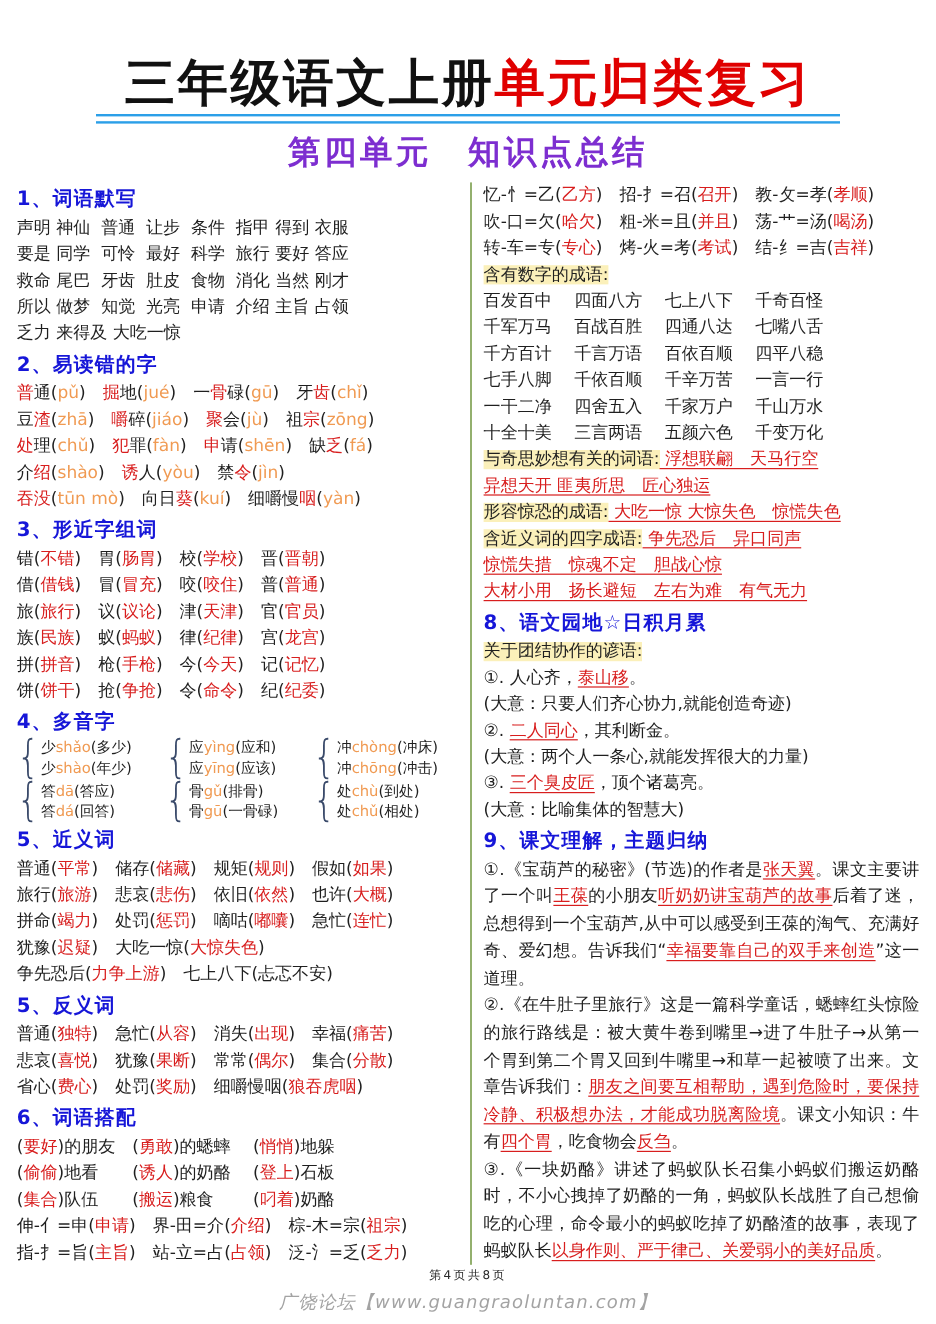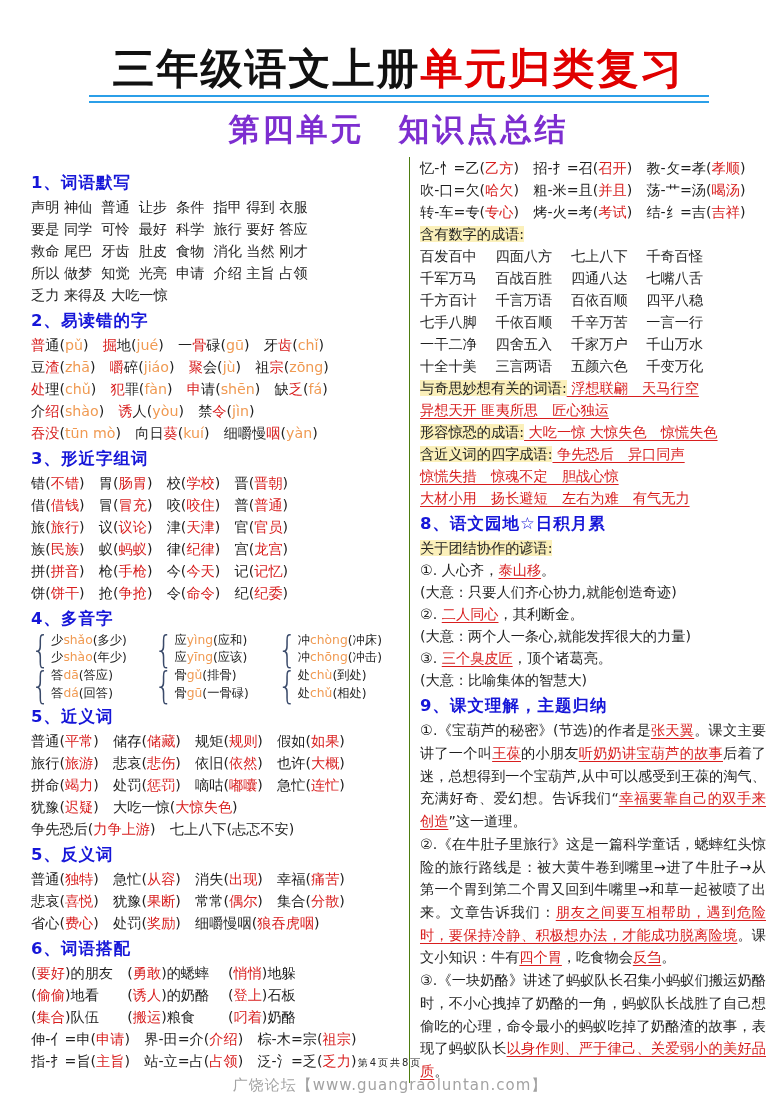--- a/index.html
+++ b/index.html
@@ -1,44 +1,44 @@
 <!DOCTYPE html>
 <html><head>
 <meta charset="utf-8">
 <style>
   html,body{margin:0;padding:0;background:#ffffff;}
   body{font-family:"DejaVu Sans","Liberation Sans",sans-serif;color:#1f1f1f;}
   .page{width:780px;height:1103px;margin:0 auto;background:#fff;box-sizing:border-box;
-        padding:46px 14px 0 31px;overflow:hidden;position:relative;}
+        padding:46px 14px 0 14px;overflow:hidden;position:relative;}
   .title-wrap{text-align:center;}
   .main-title{font-size:42px;font-weight:900;letter-spacing:2px;line-height:1.1;white-space:nowrap;}
   .title-black{color:#111;}
   .title-red{color:#e00000;}
   .title-underline{width:620px;height:4px;margin:3px auto 6px auto;
         border-top:2px solid #2b9fe8;border-bottom:2px solid #2b9fe8;}
-  .subtitle{font-size:31px;font-weight:800;color:#7d2ed0;letter-spacing:3px;margin-bottom:6px;}
+  .subtitle{font-size:27px;font-weight:800;color:#7d2ed0;letter-spacing:3px;margin-bottom:6px;}
   .columns{display:flex;align-items:center;}
   .col{box-sizing:border-box;}
   .col-left{width:378px;padding-right:8px;}
   .col-right{flex:1;border-left:1px solid #4d7c0f;padding-left:10px;}
   .sec-title{color:#1616d8;font-weight:800;font-size:16.5px;margin:4px 0 2px 0;letter-spacing:1px;}
   .line{font-size:14.2px;line-height:1.55;white-space:pre-wrap;}
   .para{font-size:14.2px;line-height:1.6;text-align:justify;white-space:pre-wrap;}
   .run-k{color:#1f1f1f;}
   .run-r{color:#d81e1e;}
   .run-u{color:#d81e1e;text-decoration:underline;text-underline-offset:3px;}
   .run-o{color:#f09a52;}
   .run-h{background:#fbf0ba;color:#1f1f1f;}
   .brace-row{display:flex;margin:1px 0;}
   .brace-group{display:flex;align-items:center;flex:1;min-width:0;}
   .brace{font-size:30px;color:#3a4a6a;font-weight:300;transform:scaleY(1.25);line-height:1;margin-right:1px;}
   .brace-line{font-size:12.3px;line-height:1.4;white-space:pre;}
   .footer{position:absolute;bottom:8px;left:0;width:780px;text-align:center;}
   .page-num{font-size:10px;color:#2a2a2a;letter-spacing:2px;}
-  .watermark{font-size:15px;color:#a3a3a3;margin-top:6px;letter-spacing:1px;}
+  .watermark{font-size:15px;color:#a3a3a3;margin-top:6px;letter-spacing:1px;font-style:italic;}
 </style>
 </head>
 <body>
 
 <div class="page">
   <div class="title-wrap">
     <div class="main-title"><span class="title-black">三年级语文上册</span><span class="title-red">单元归类复习</span></div>
     <div class="title-underline"></div>
     <div class="subtitle">第四单元　知识点总结</div>
   </div>

